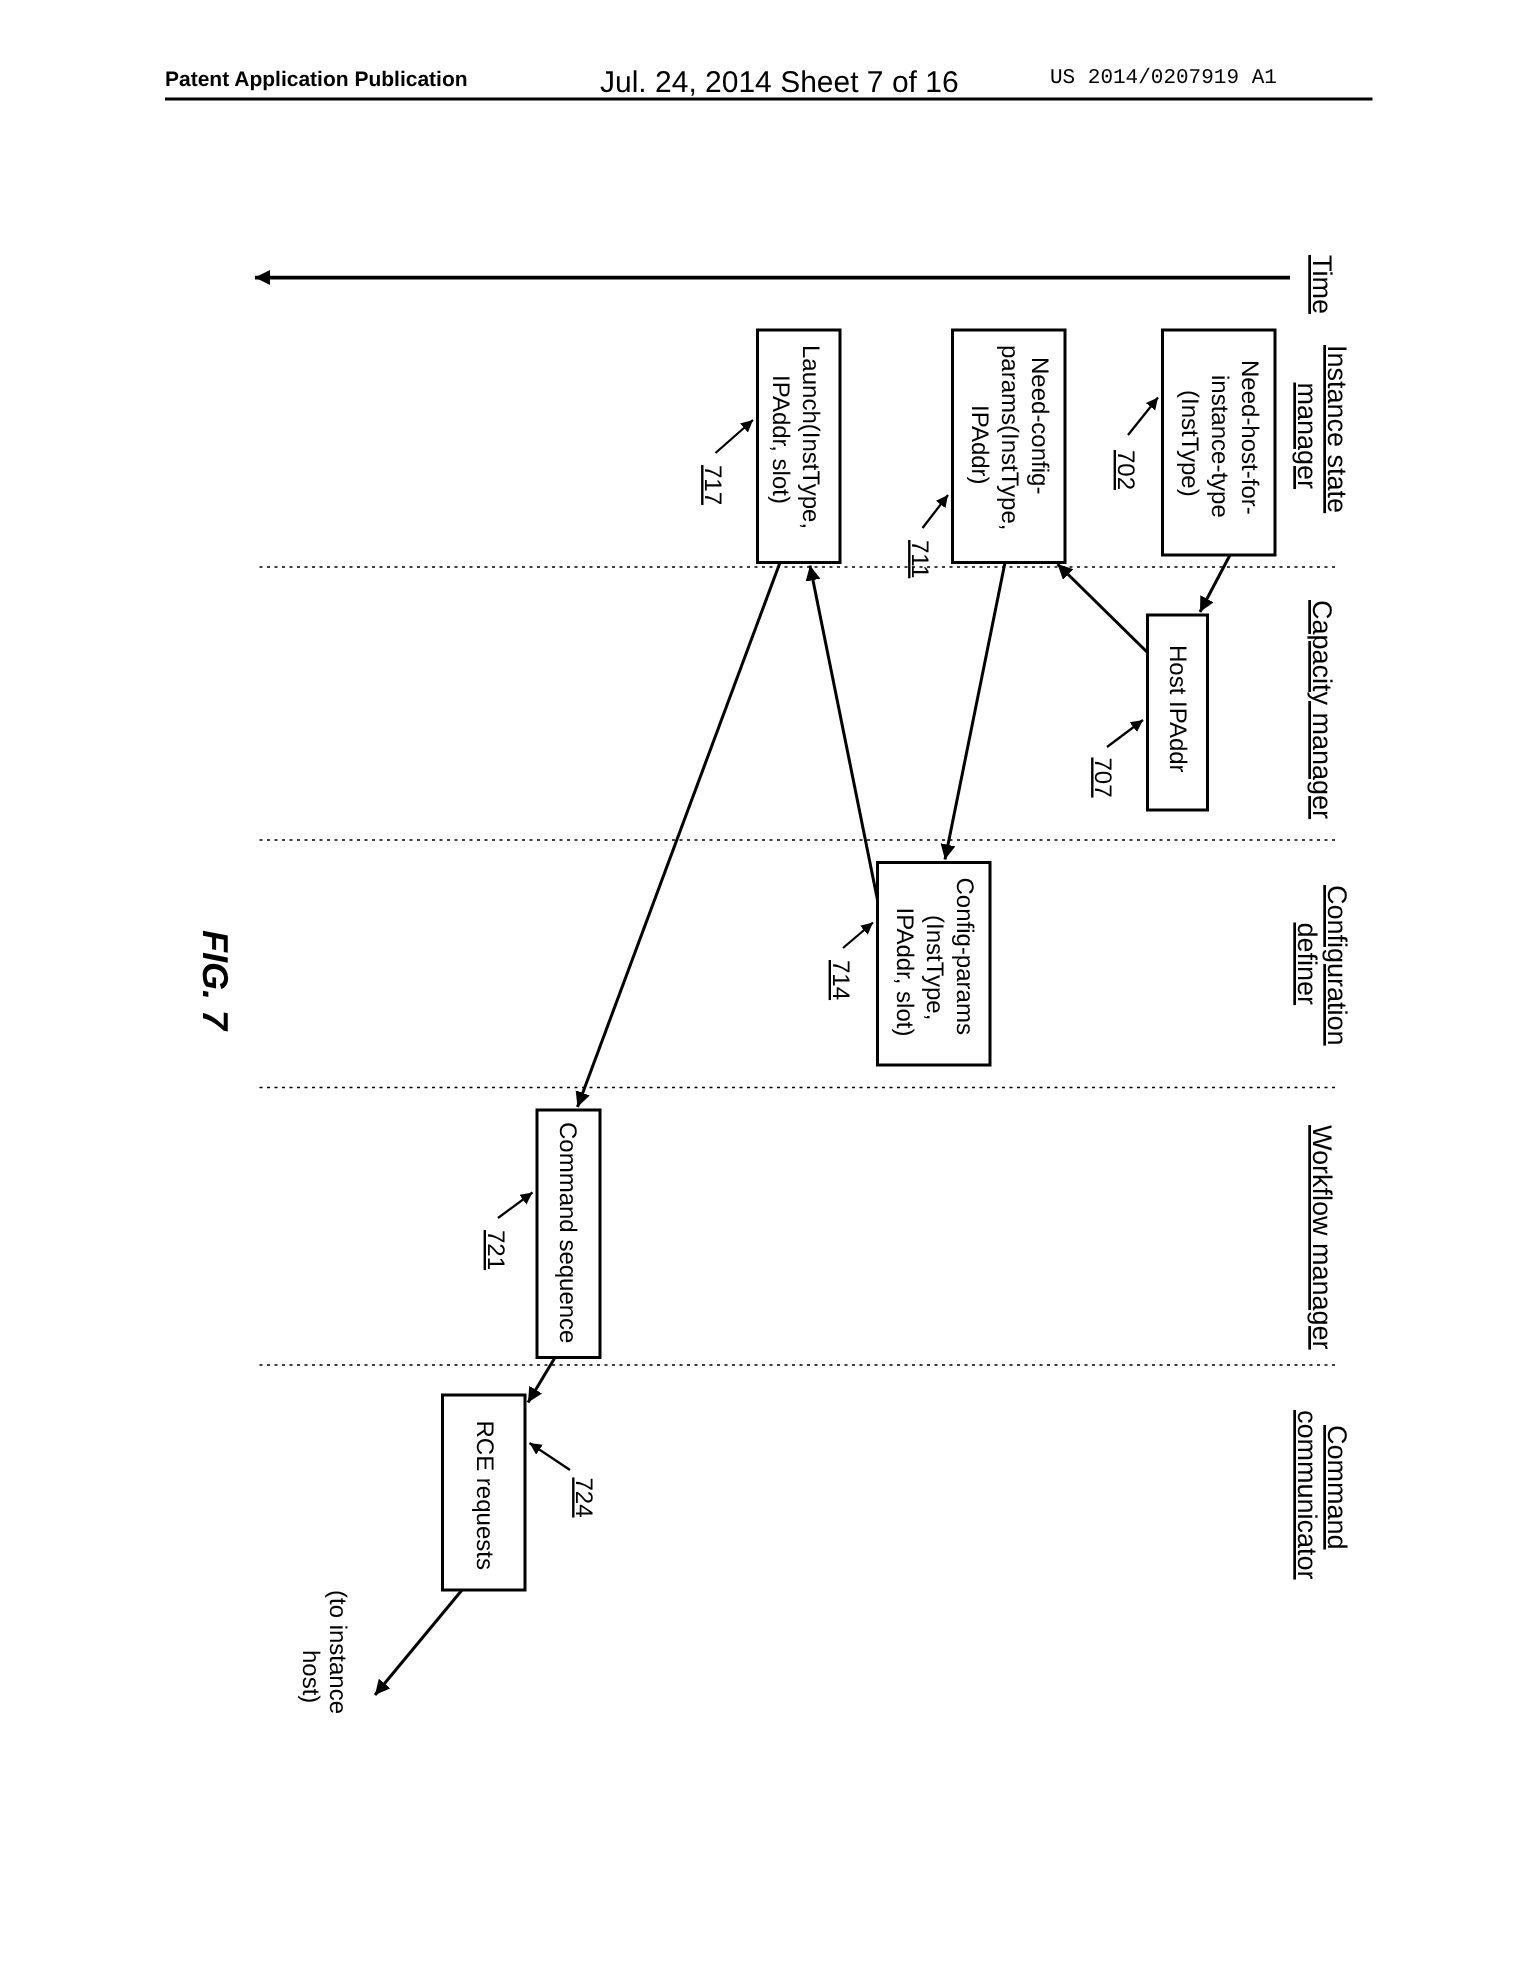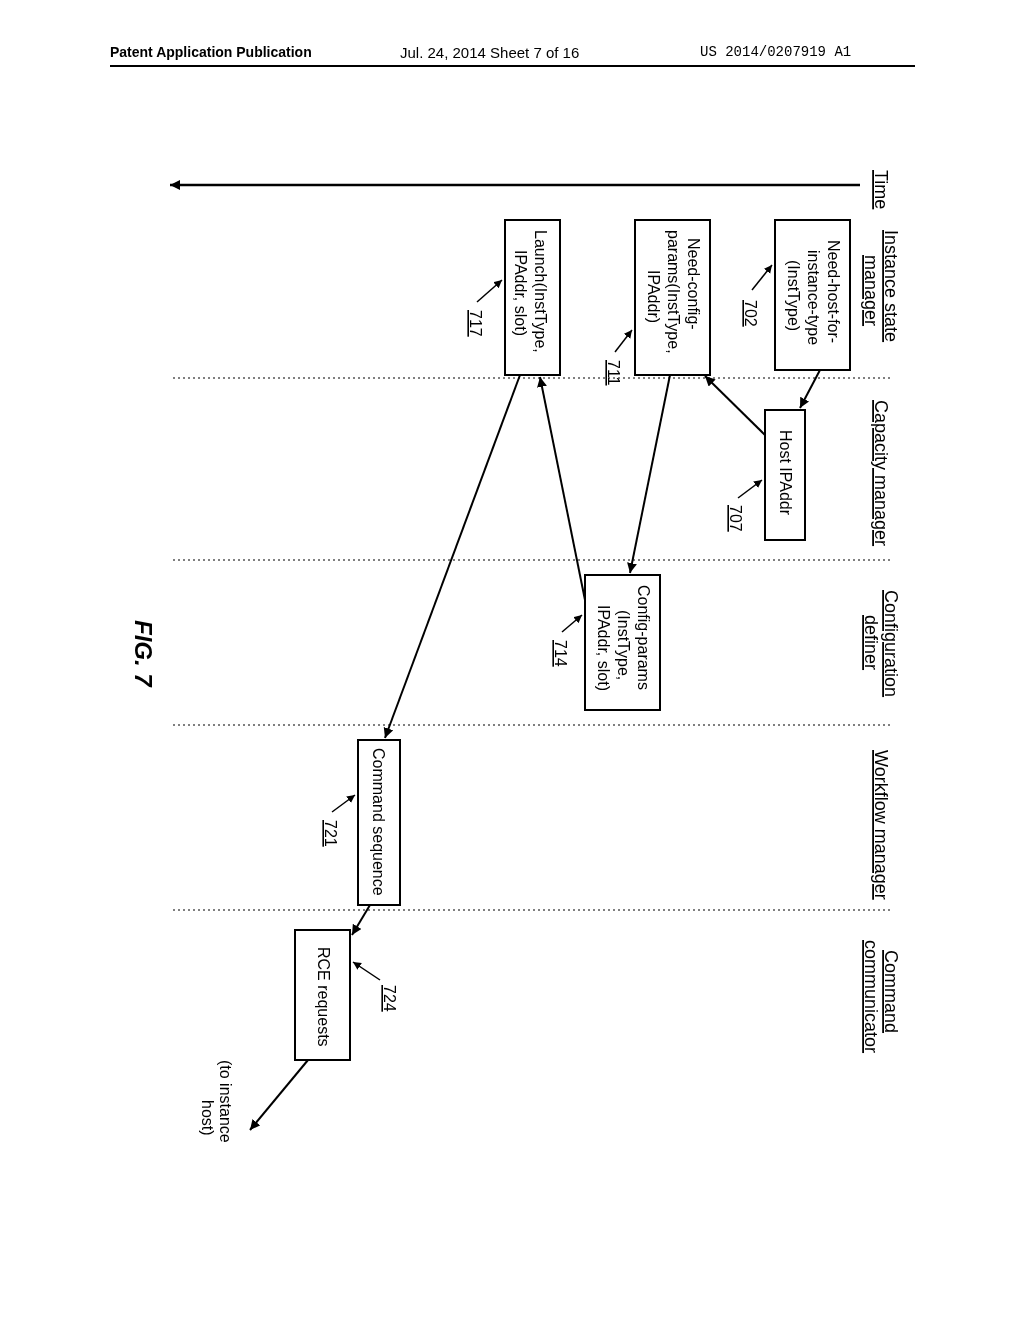--- a/index.html
+++ b/index.html
@@ -30,21 +30,21 @@
     position: absolute;
     top: 44px;
     left: 110px;
     font-weight: bold;
     font-size: 14px;
   }
   .header-center {
     position: absolute;
     top: 44px;
     left: 400px;
-    font-size: 15px;
+    font-size: 20px;
   }
   .header-right {
     position: absolute;
     top: 44px;
     left: 700px;
     font-size: 14px;
     font-family: Liberation Mono, monospace;
   }
   .diagram {
     position: absolute;

